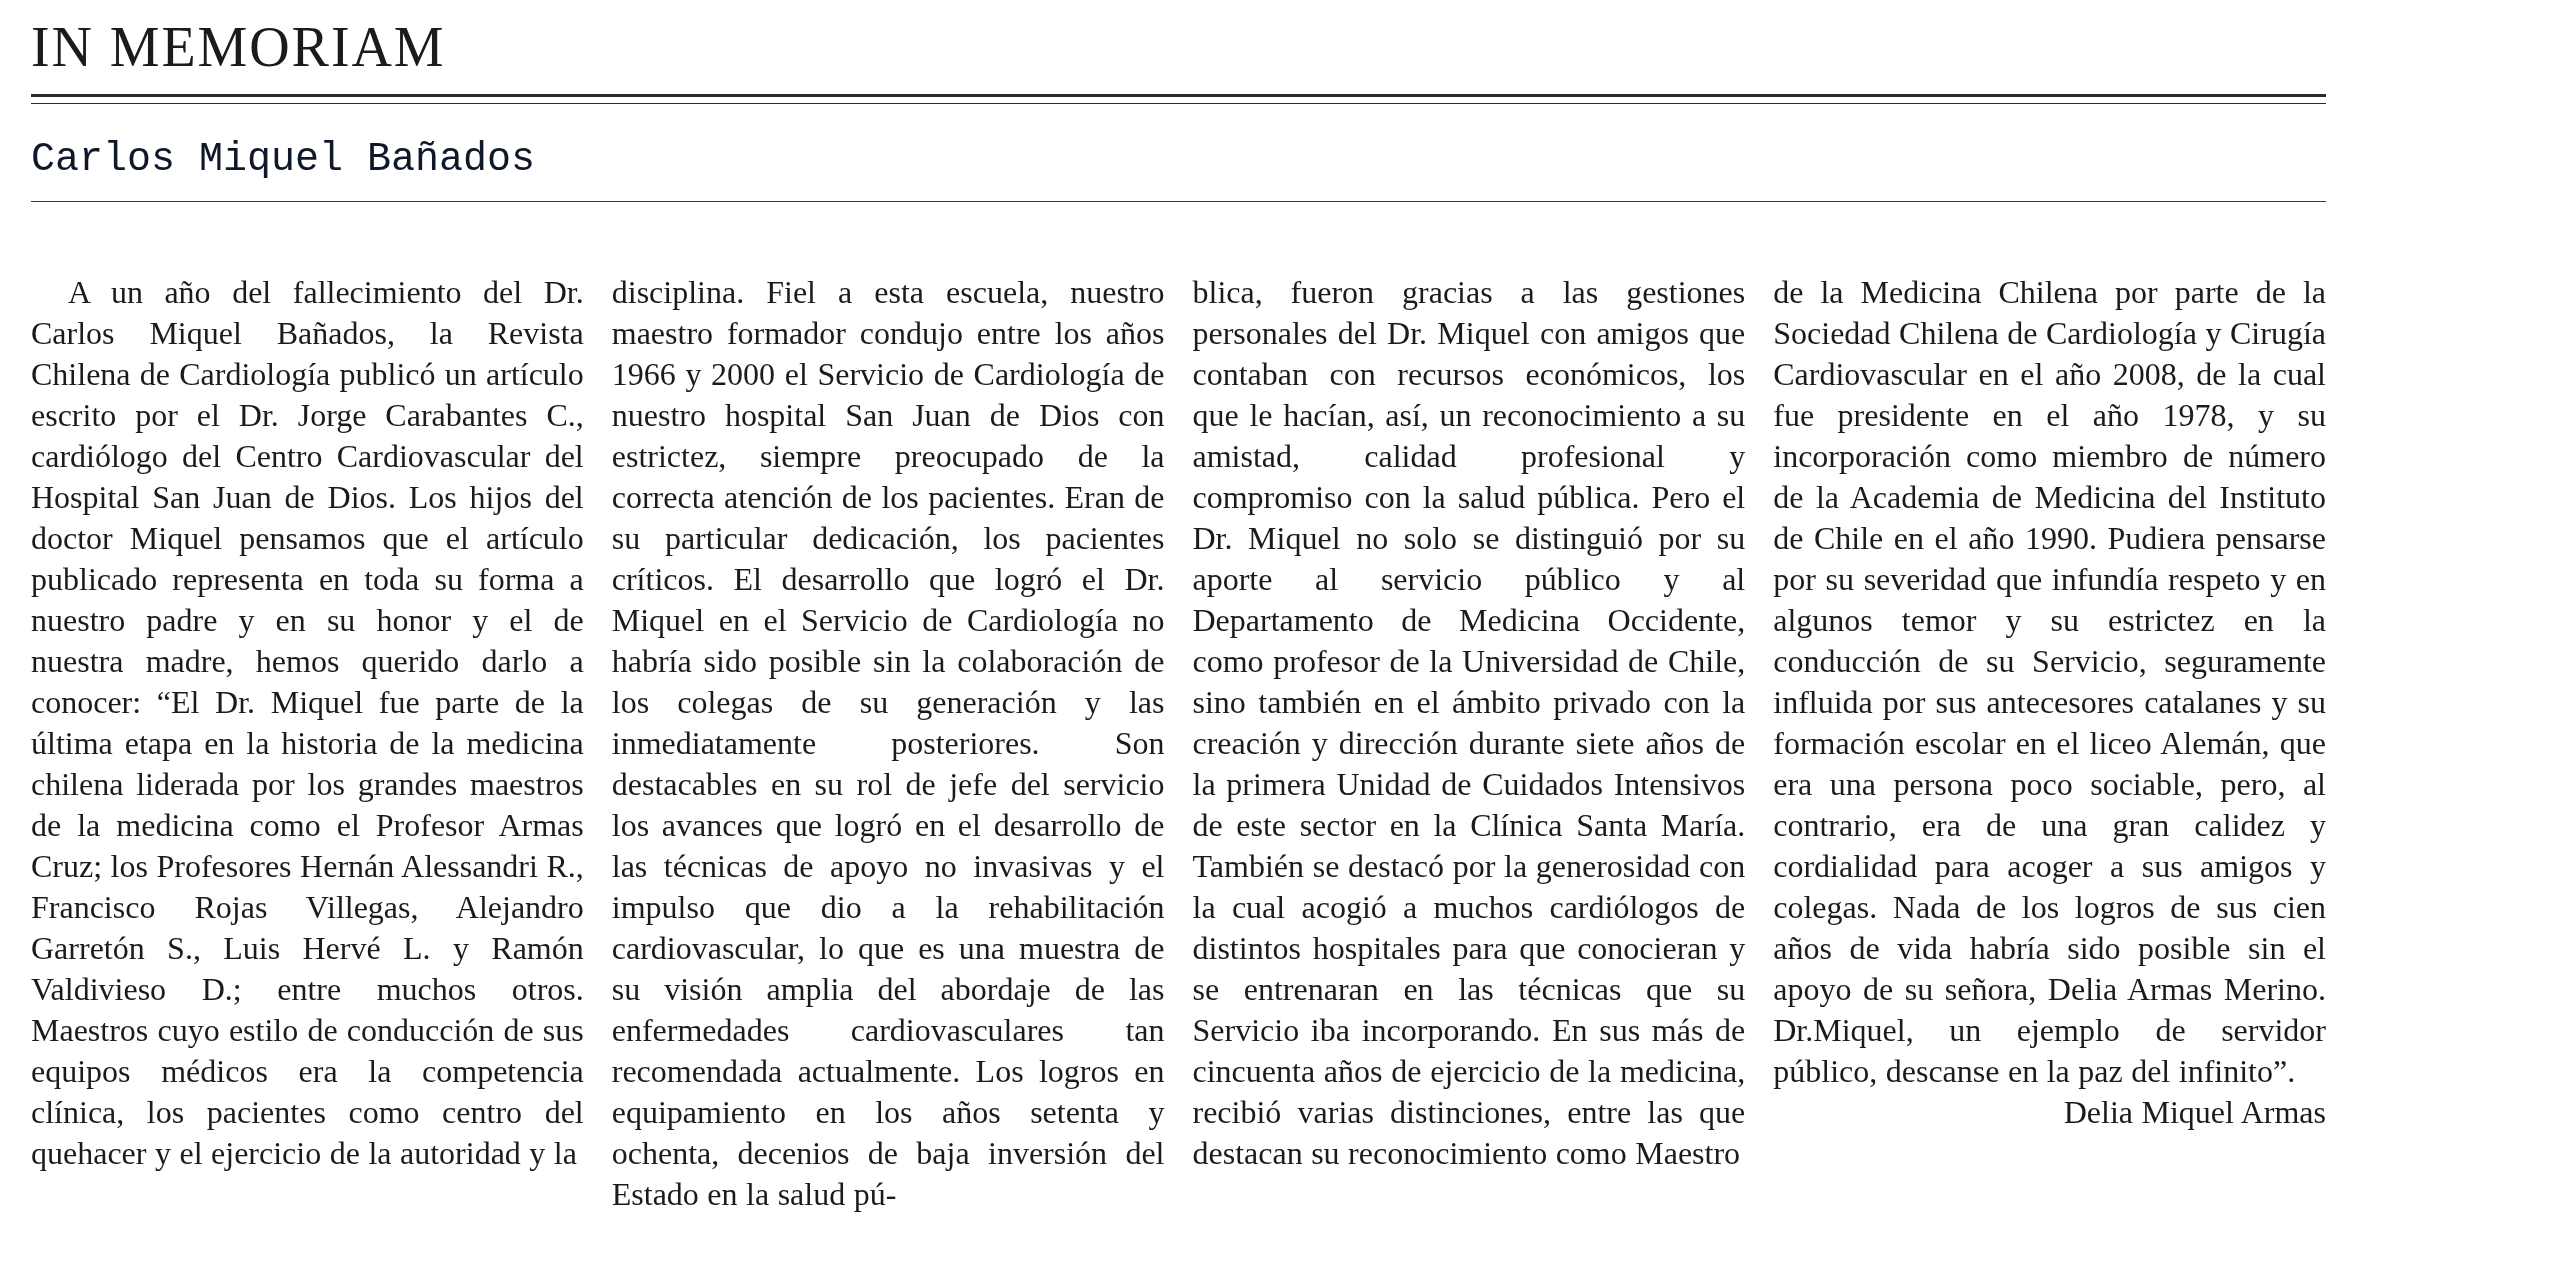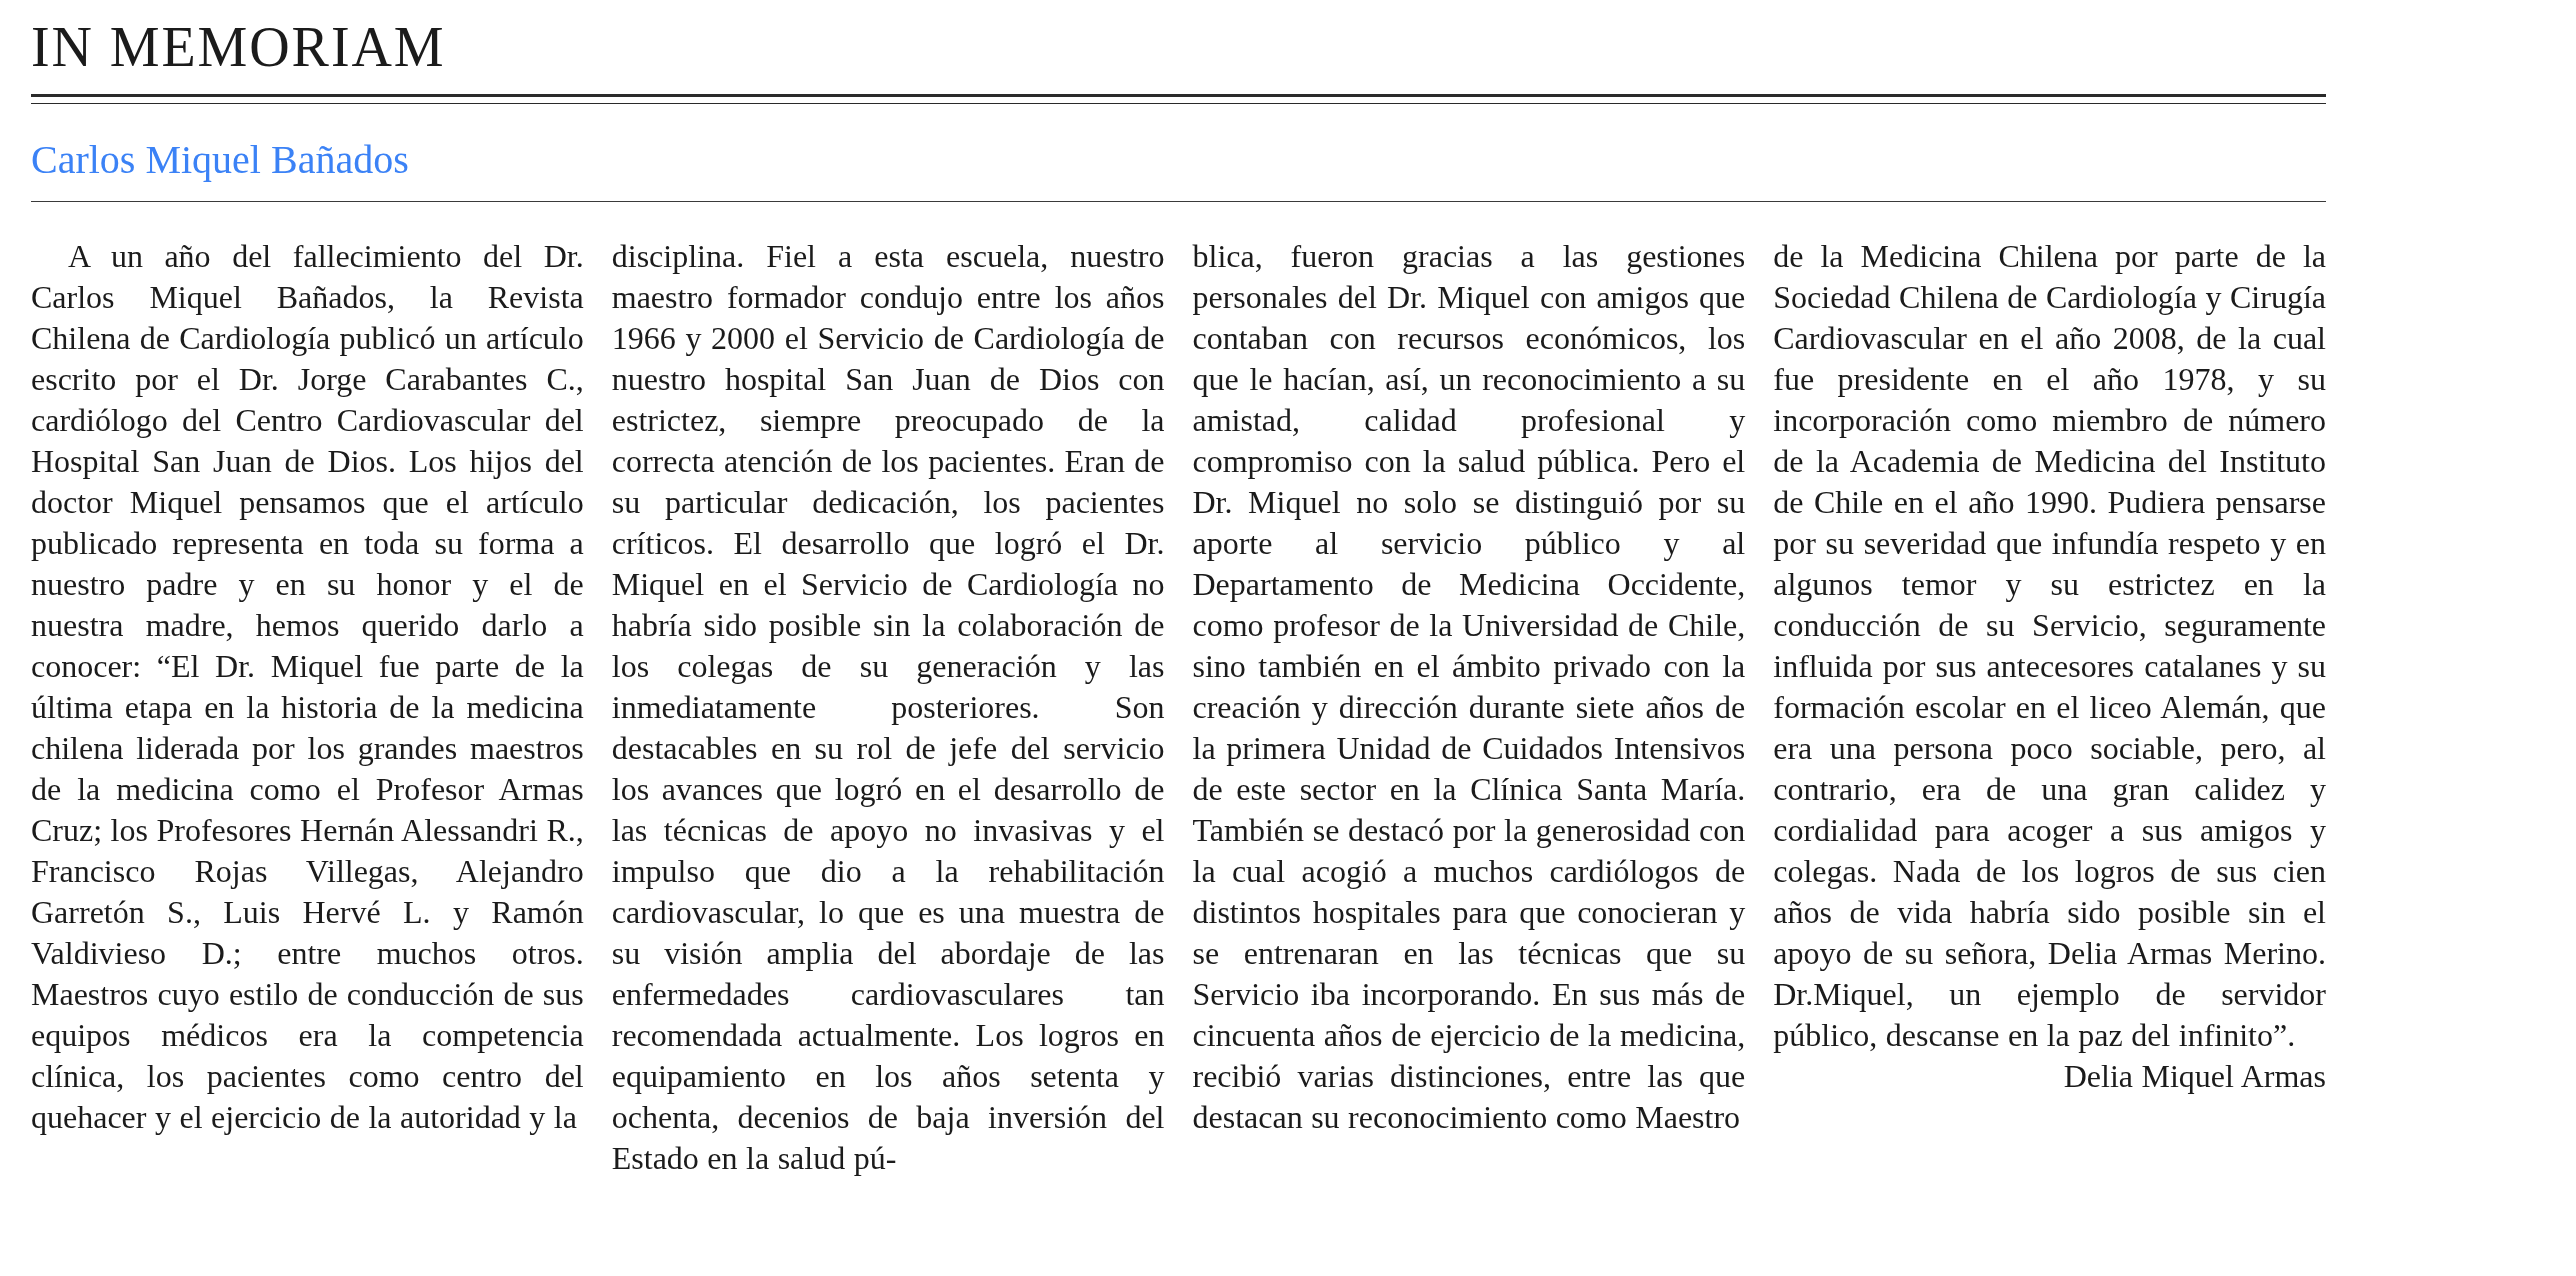--- a/index.html
+++ b/index.html
@@ -32,33 +32,34 @@
     margin-top: 15.5px;
     height: 5.8px;
     border-top: 3.9px solid #2a2a2a;
     border-bottom: 1.9px solid #2a2a2a;
   }
   .article-title {
     margin: 33px 0 16px 0;
     font-size: 40px;
     font-weight: 400;
     line-height: 1.15;
-    color: #3b82f6;
+    color: #0f172a;
+    font-family: Liberation Mono, monospace;
   }
   .thin-rule {
     margin-top: 17.4px;
     height: 0;
     border-top: 1.9px solid #3a3a3a;
   }
 
   
   .columns {
     display: flex;
     gap: 28px;
-    margin-top: 34px;
+    margin-top: 70px;
   }
   .col {
     flex: 1 1 0;
     font-size: 32px;
     line-height: 41px;
     text-align: justify;
     color: #1b1b1b;
     word-spacing: 0.5px;
   }
   .col.first-col .col-text {

